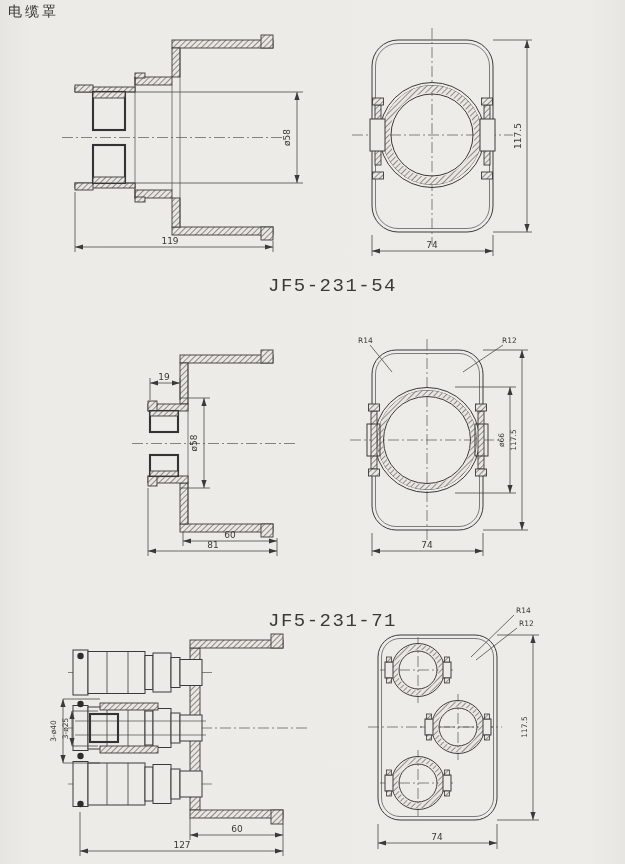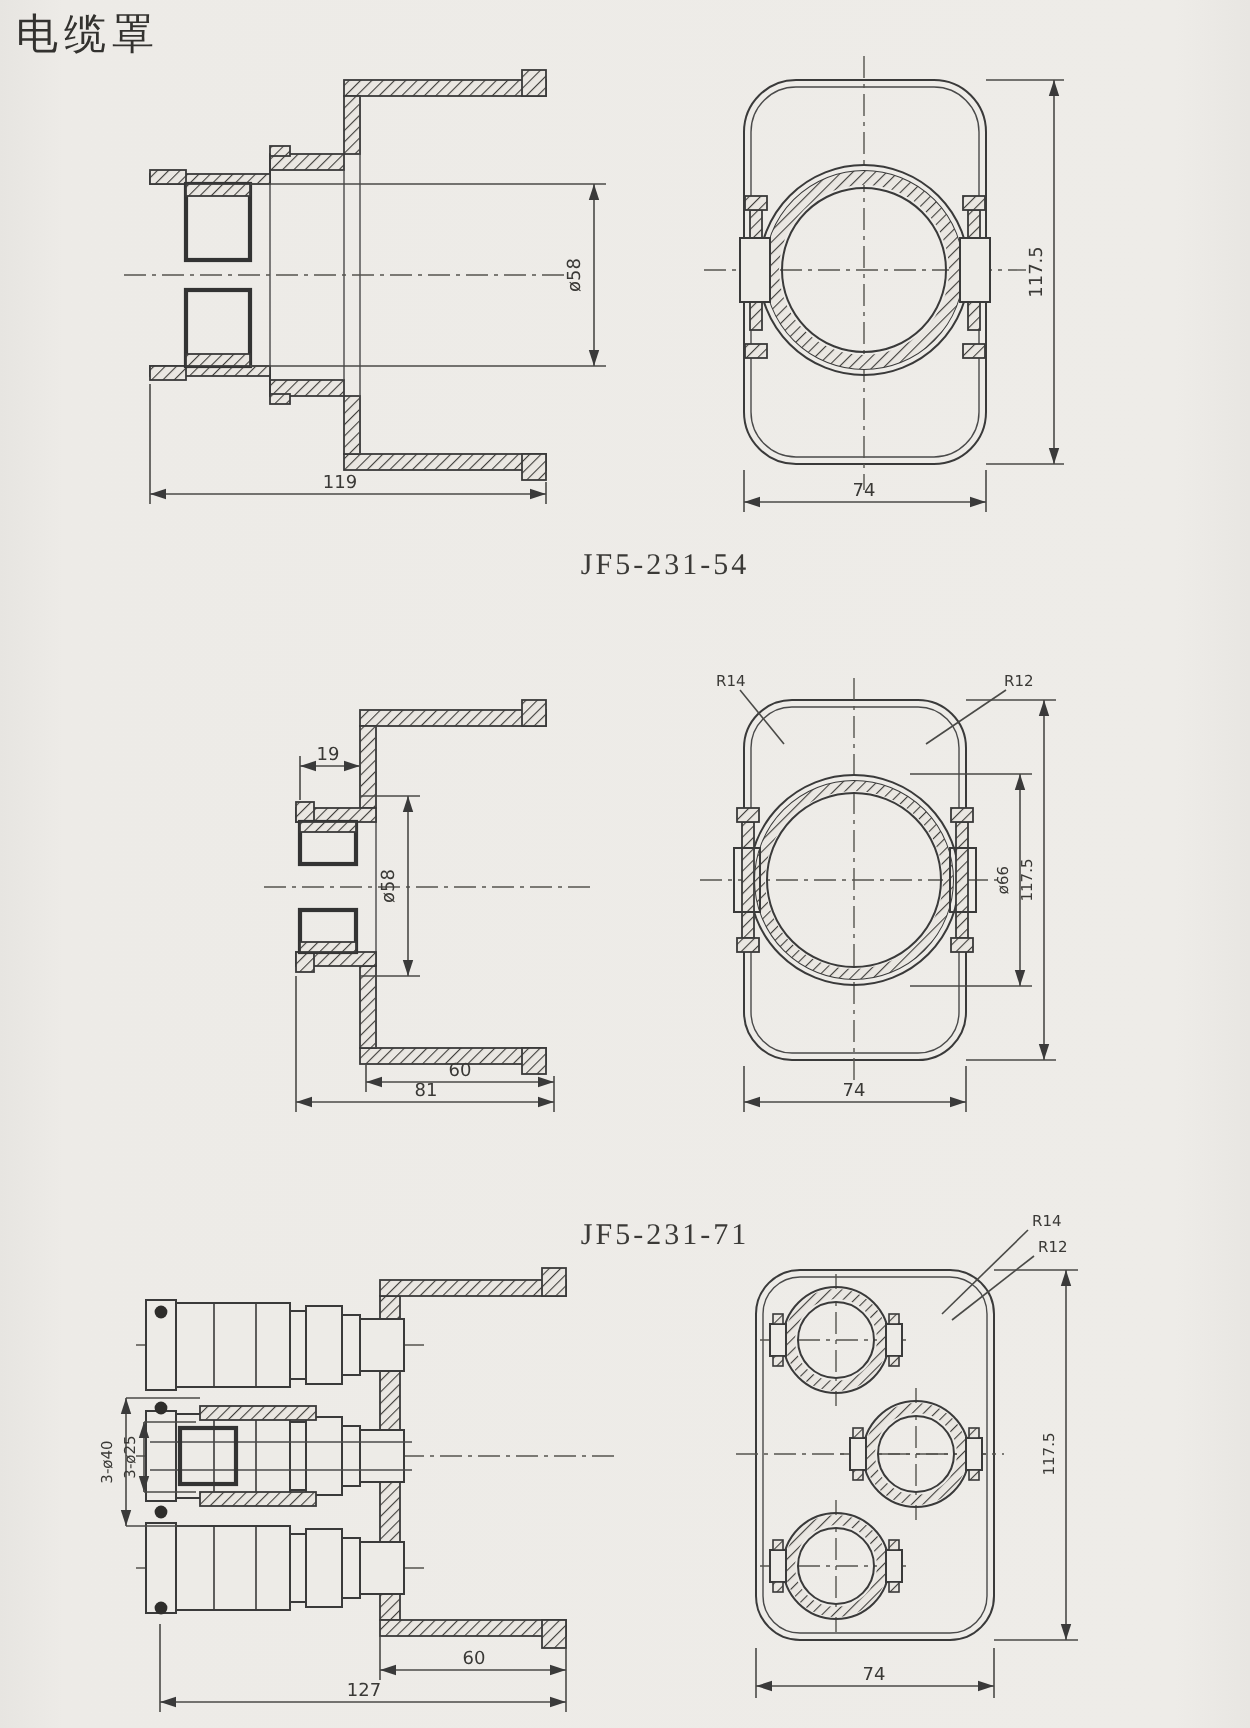--- a/index.html
+++ b/index.html
@@ -4,26 +4,26 @@
 <style>
   html,body{margin:0;padding:0;}
   body{
     width:625px;height:864px;position:relative;overflow:hidden;
     background:linear-gradient(90deg,#e7e5e1 0,#edebe7 5%,#eeece8 94%,#e8e6e2 100%);
     font-family:"Liberation Sans",sans-serif;
   }
   .page-title{
     position:absolute;left:8px;top:3px;
     font-family:"Liberation Serif",serif;
-    font-size:21px;letter-spacing:3px;color:#33322f;
+    font-size:14px;letter-spacing:3px;color:#33322f;
   }
   .caption{
     position:absolute;width:185px;text-align:center;
-    font-family:Liberation Serif, serif;
-    font-size:15px;letter-spacing:1.5px;color:#3b3a37;
+    font-family:Liberation Mono, monospace;
+    font-size:19px;letter-spacing:1.5px;color:#3b3a37;
   }
   .cap1{left:240px;top:275px;}
   .cap2{left:240px;top:570px;margin-top:40px;}
   svg{position:absolute;overflow:visible;}
   .ln{fill:none;stroke:#3a3a3a;stroke-width:1;}
   .thk{fill:none;stroke:#333;stroke-width:2.1;}
   .thin{fill:none;stroke:#4a4a4a;stroke-width:0.7;}
   .hw{fill:url(#hp);stroke:#3a3a3a;stroke-width:0.9;}
   .cl{fill:none;stroke:#55544f;stroke-width:0.7;stroke-dasharray:11 3 2 3;}
   .dim{fill:none;stroke:#4a4a47;stroke-width:0.8;}

